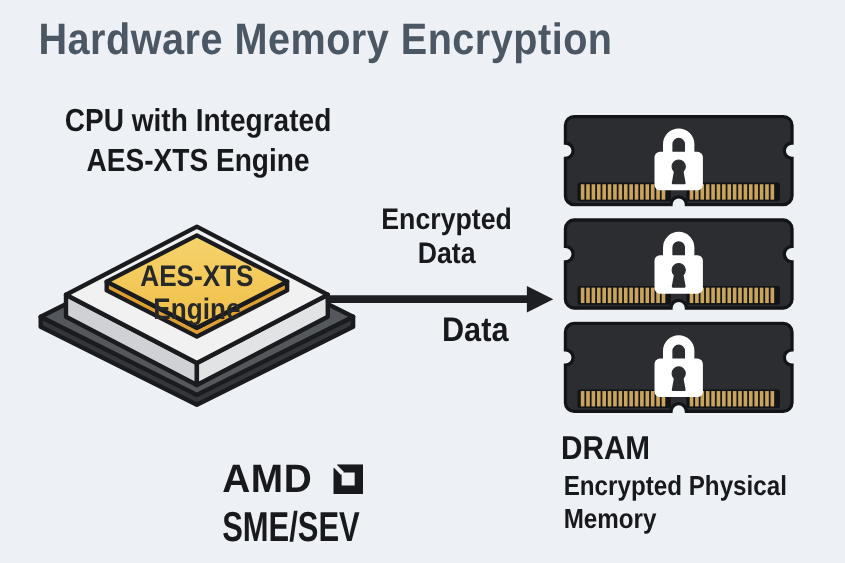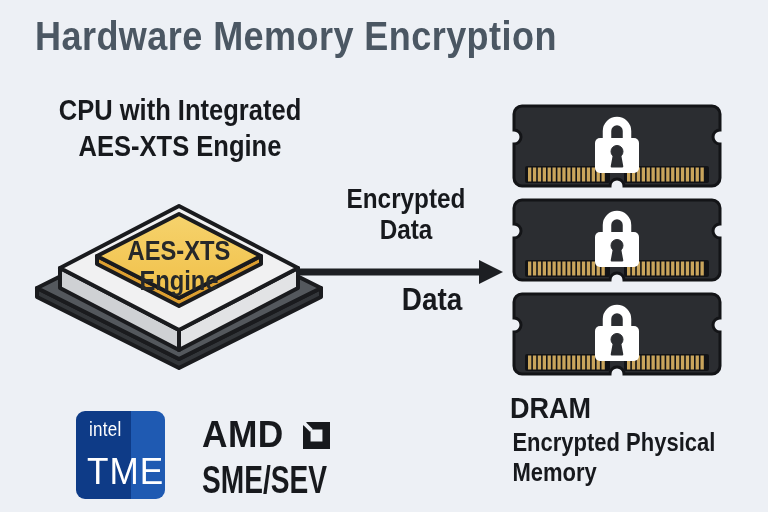--- a/index.html
+++ b/index.html
@@ -264,24 +264,20 @@
     </div>
 
   <div class="abs mem-caption">
     <div class="dram-title">DRAM</div>
     <div class="mem-sub">
       <div>Encrypted Physical</div>
       <div>Memory</div>
     </div>
   </div>
 
-  <div class="abs intel-badge">
-    <div class="intel-word">intel</div>
-    <div class="intel-tech">TME</div>
-  </div>
 
   <div class="abs amd-block">
     <div class="amd-row">
       <span class="amd-word">AMD</span>
       <svg class="amd-mark" viewBox="0 0 100 100">
         <path class="mark" fill-rule="evenodd" d="M14,0 H100 V100 H0 V14 Z M28,28 V72 H72 V28 Z"></path>
         <polygon class="slit" points="-7,3 3,-7 36,26 26,36"></polygon>
       </svg>
     </div>
     <div class="amd-tech">SME/SEV</div>

